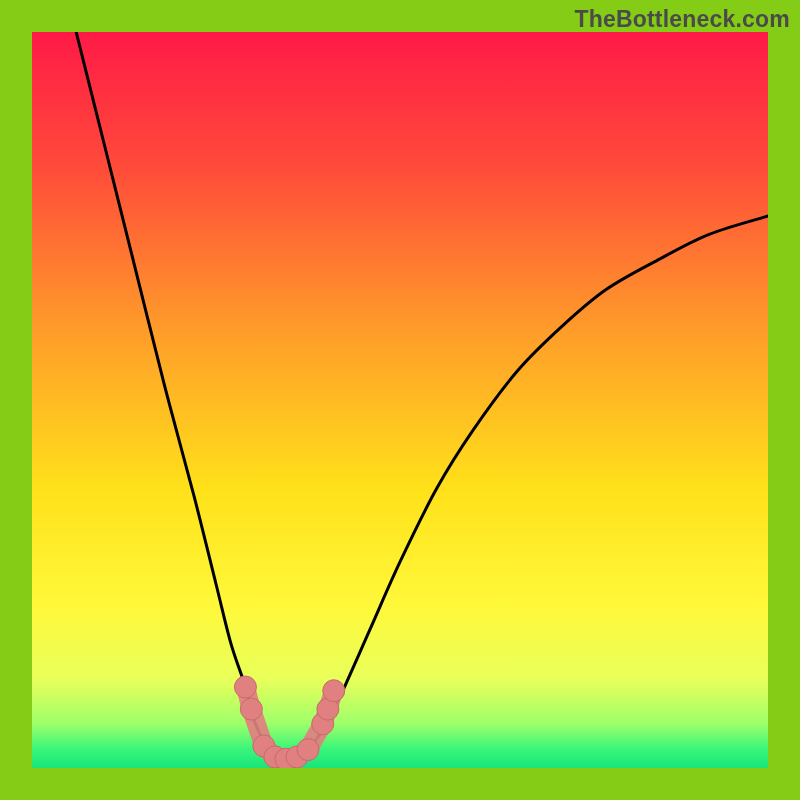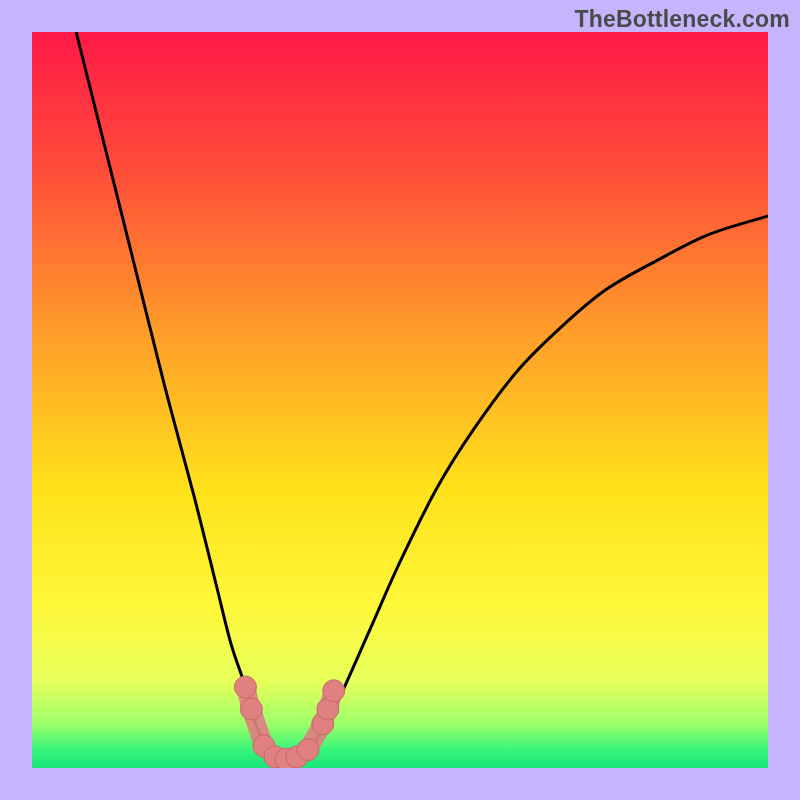--- a/index.html
+++ b/index.html
@@ -7,21 +7,21 @@
     padding: 0;
     width: 800px;
     height: 800px;
     overflow: hidden;
     background: #000;
     font-family: Arial, Helvetica, sans-serif;
   }
   .frame {
     position: absolute;
     inset: 0;
-    background: #c4b5fd;
+    background: #84cc16;
   }
   .plot {
     position: absolute;
     left: 32px;
     top: 32px;
     width: 736px;
     height: 736px;
     overflow: hidden;
   }
   .watermark {

